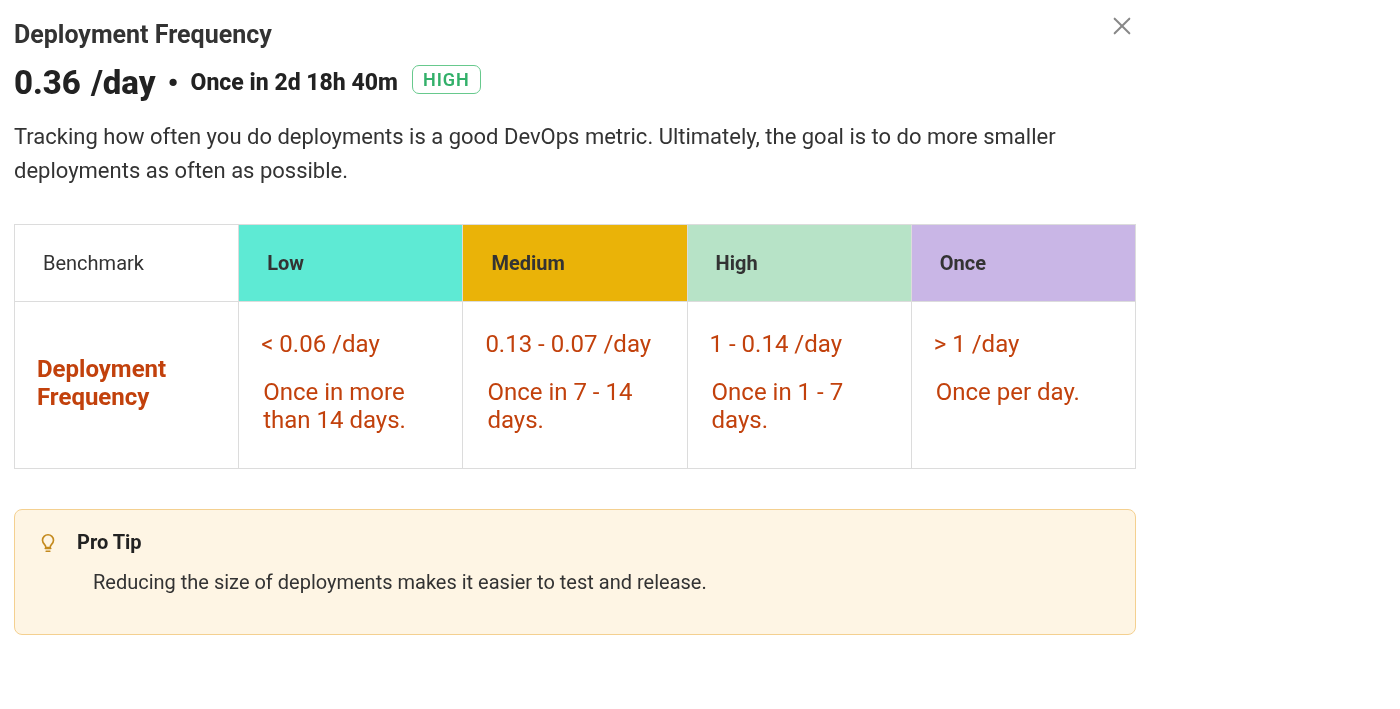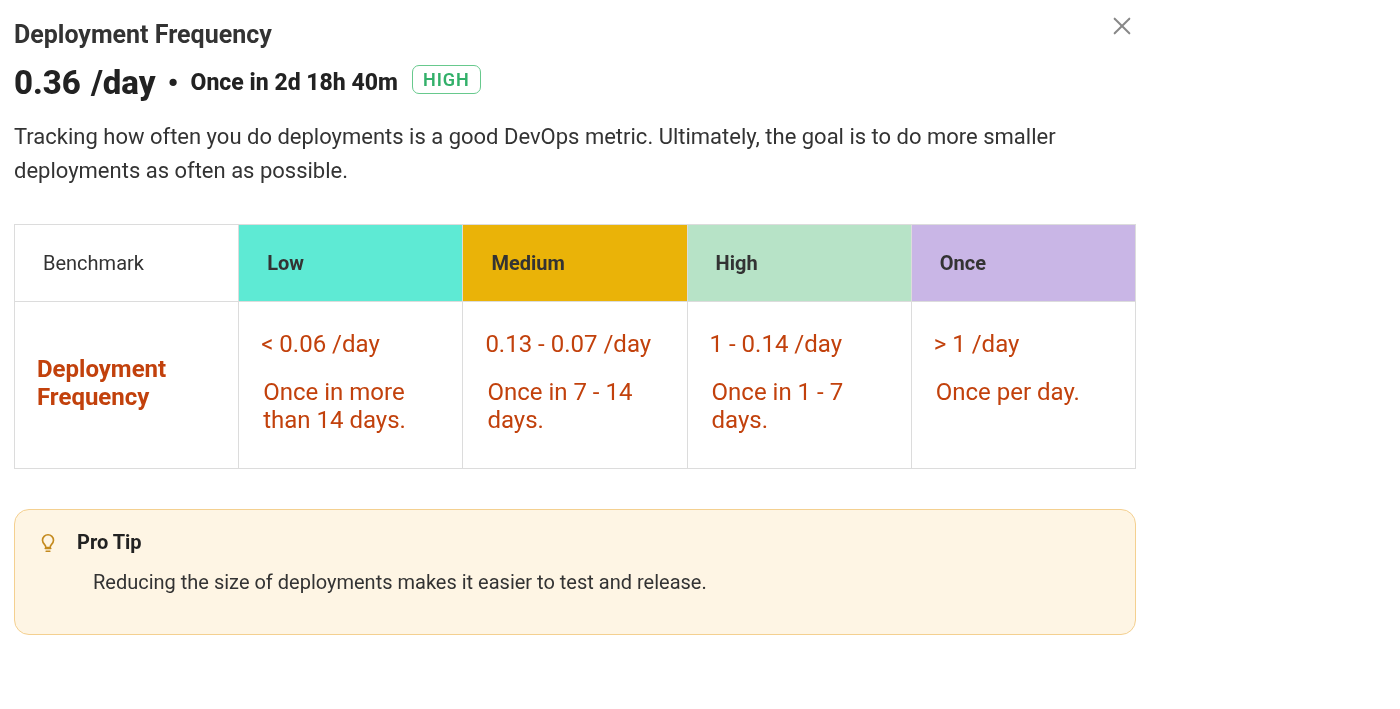--- a/index.html
+++ b/index.html
@@ -122,21 +122,21 @@
     margin: 0 0 20px 0;
   }
   .cell-desc {
     margin: 2px;
   }
 
   .protip {
     margin-top: 40px;
     border: 1px solid #f4d090;
     background: #fef5e4;
-    border-radius: 15px;
+    border-radius: 8px;
     padding: 20px 22px 24px 22px;
     display: flex;
     align-items: flex-start;
     gap: 18px;
   }
   .protip .bulb {
     position: relative;
     top: 2px;
     color: #c48a1e;
     flex: 0 0 auto;

